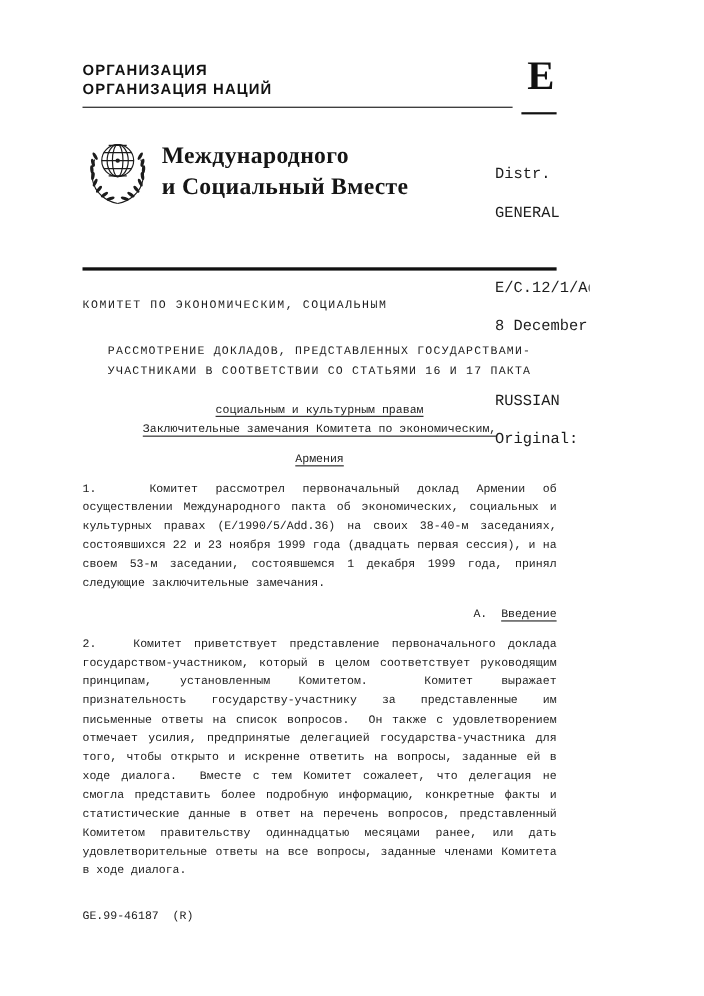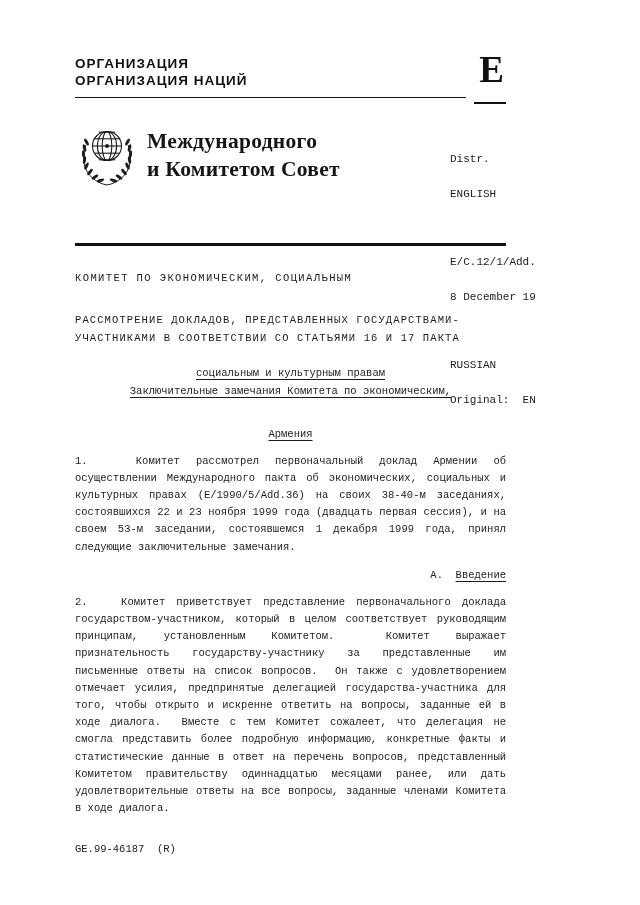--- a/index.html
+++ b/index.html
@@ -77,21 +77,21 @@
     font-weight: bold;
     font-size: 21.5px;
     line-height: 28px;
     color: #151515;
     letter-spacing: 0.3px;
   }
   .meta {
     position: absolute;
     left: 375px;
     top: 12px;
-    font-size: 11px;
+    font-size: 14px;
     line-height: 11.5px;
     white-space: pre;
     color: #1c1c1c;
   }
   .meta .gap { height: 11px; }
 
   .thick-rule {
     margin-top: 18px;
     height: 2.5px;
     background: #111;
@@ -99,35 +99,35 @@
 
   
   .committee {
     margin-top: 23px;
     letter-spacing: 1.4px;
     line-height: 18px;
     white-space: nowrap;
   }
   .main-title {
     margin-top: 24px;
-    text-align: left;
+    text-align: center;
     letter-spacing: 1.1px;
     line-height: 18px;
   }
   .subtitle {
     margin-top: 17px;
     text-align: center;
     line-height: 18px;
   }
   .subtitle .u, .country .u, .section-title-u {
     text-decoration: underline;
     text-underline-offset: 3px;
   }
   .country {
-    margin-top: 28px;
+    margin-top: 12px;
     text-align: center;
   }
   .para {
     margin-top: 13px;
     text-align: justify;
     line-height: 17.2px;
   }
   .section-heading {
     margin-top: 13px;
     text-align: right;
@@ -183,26 +183,26 @@
         <ellipse rx="1.5" ry="3.8" transform="translate(52.5,39) rotate(-10)"></ellipse>
         <ellipse rx="1.5" ry="3.8" transform="translate(50.5,45) rotate(-25)"></ellipse>
         <ellipse rx="1.5" ry="3.8" transform="translate(47,51) rotate(-40)"></ellipse>
         <ellipse rx="1.5" ry="3.8" transform="translate(42,56) rotate(-55)"></ellipse>
         <ellipse rx="1.5" ry="3.8" transform="translate(36.5,59.5) rotate(-72)"></ellipse>
       </g>
     </svg>
 
     <div class="council">
       <div>Международного</div>
-      <div>и Комитетом Совет</div>
+      <div>и Социальный Вместе</div>
     </div>
 
     <div class="meta">
       <div>Distr.</div>
-      <div>ENGLISH</div>
+      <div>GENERAL</div>
       <div class="gap"></div>
       <div>E/C.12/1/Add.39</div>
       <div>8 December 1999</div>
       <div class="gap"></div>
       <div>RUSSIAN</div>
       <div>Original:&nbsp;&nbsp;ENGLISH</div>
     </div>
   </div>
 
   <div class="thick-rule"></div>

